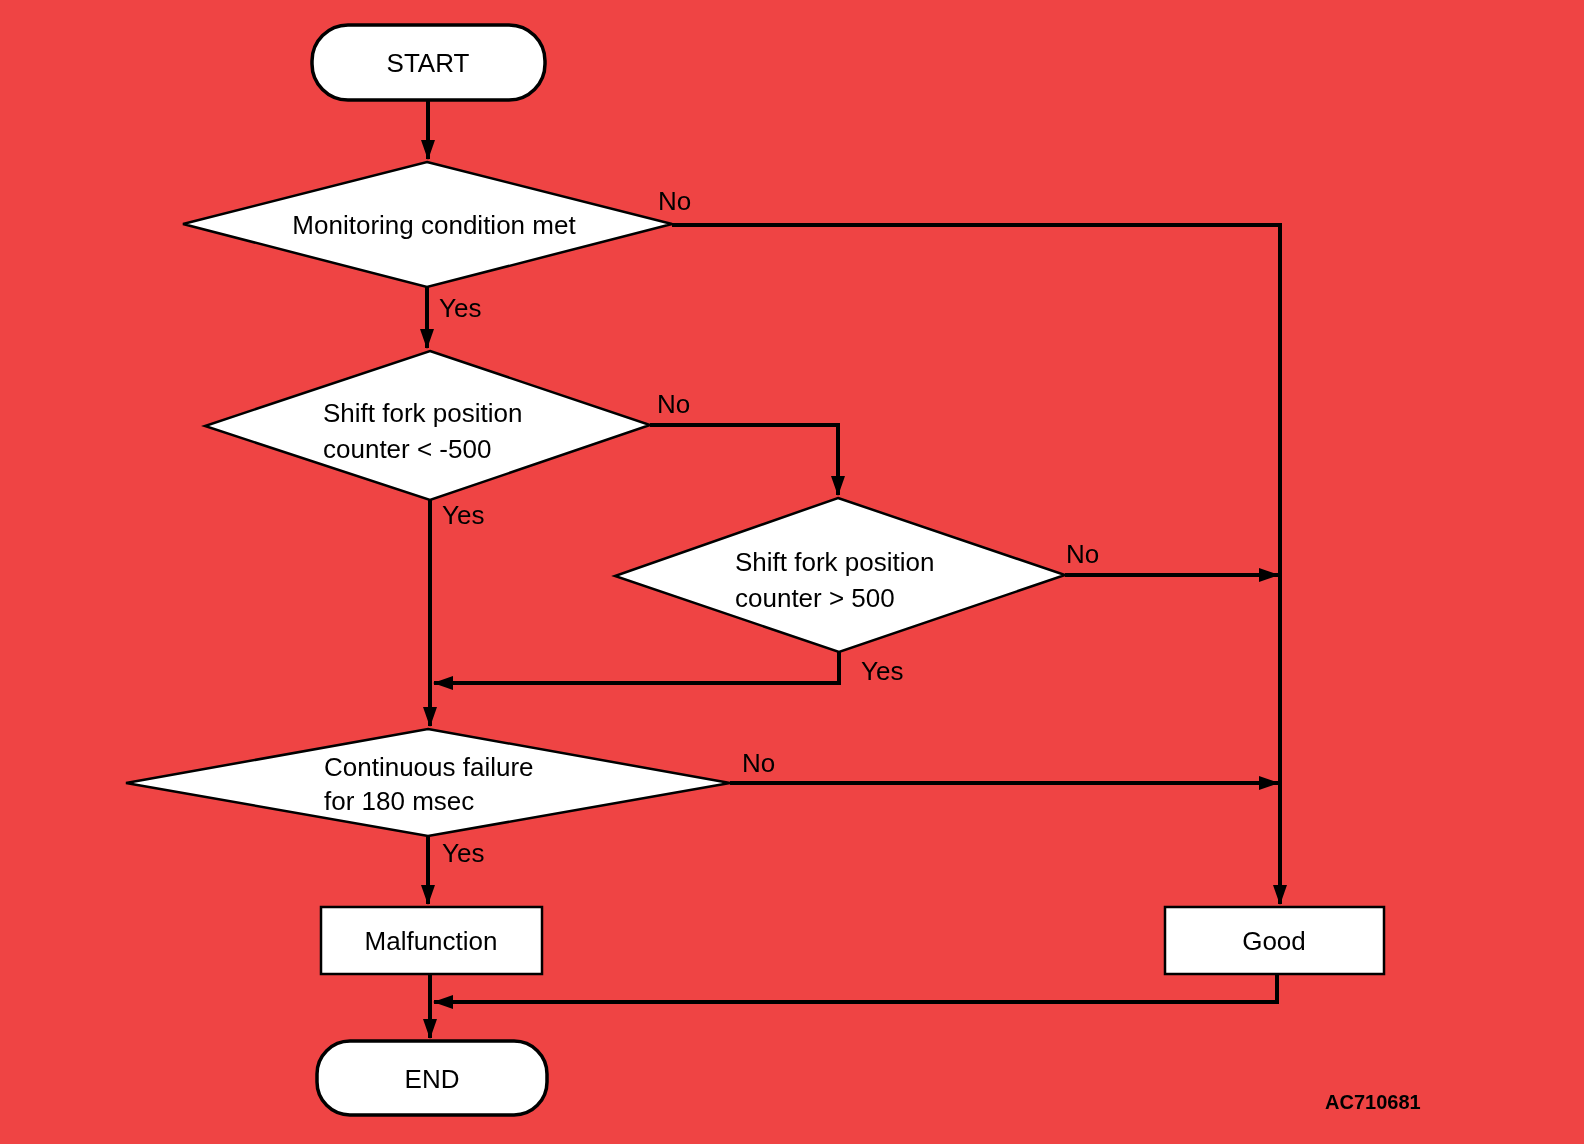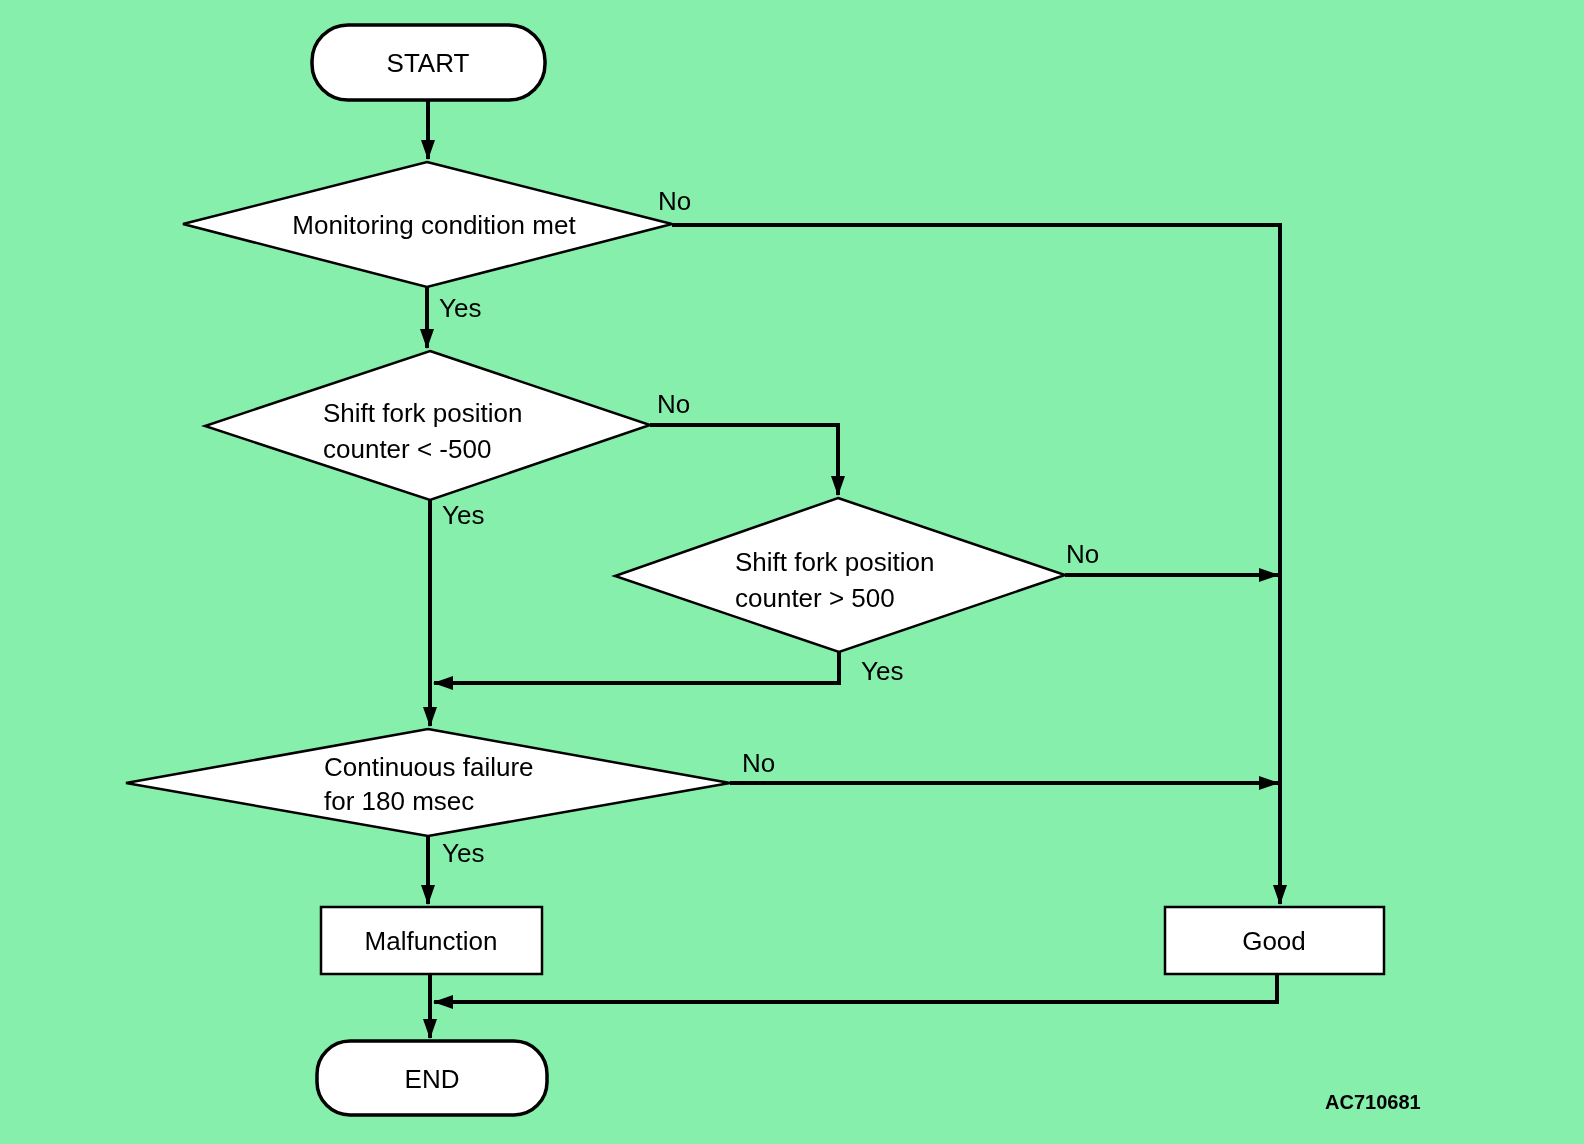--- a/index.html
+++ b/index.html
@@ -4,21 +4,21 @@
 <style>
   html, body {
     margin: 0;
     padding: 0;
     background: #ffffff;
   }
   .stage {
     position: relative;
     width: 1584px;
     height: 1144px;
-    background: #86efac;
+    background: #ef4444;
     overflow: hidden;
   }
   svg {
     display: block;
     width: 1584px;
     height: 1144px;
   }
   .connector {
     fill: none;
     stroke: #000000;

